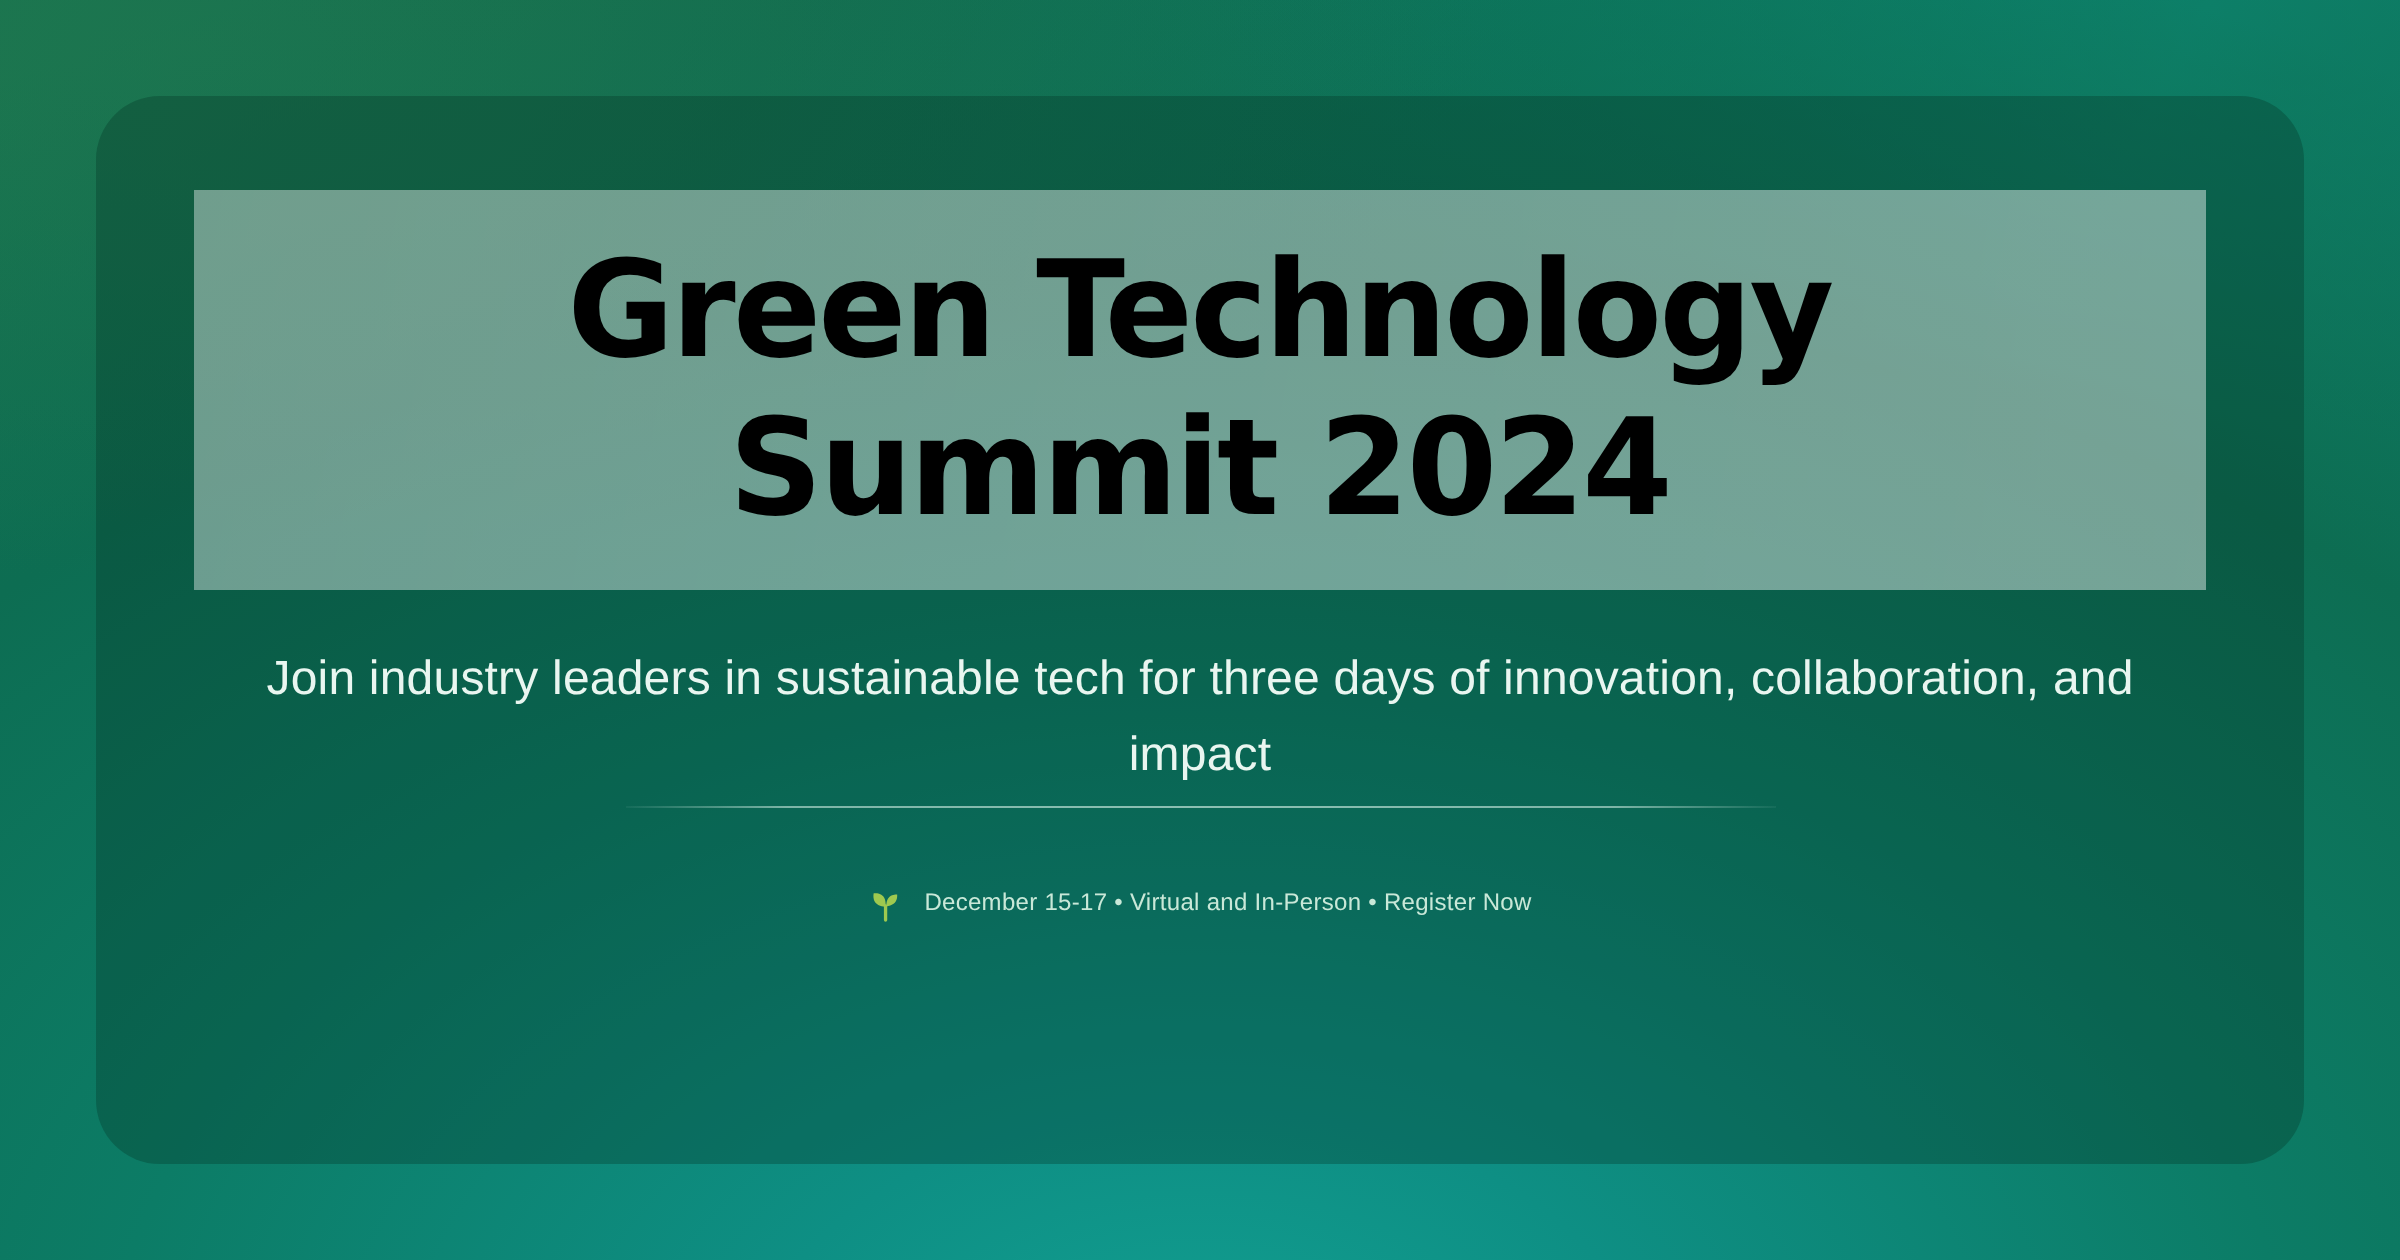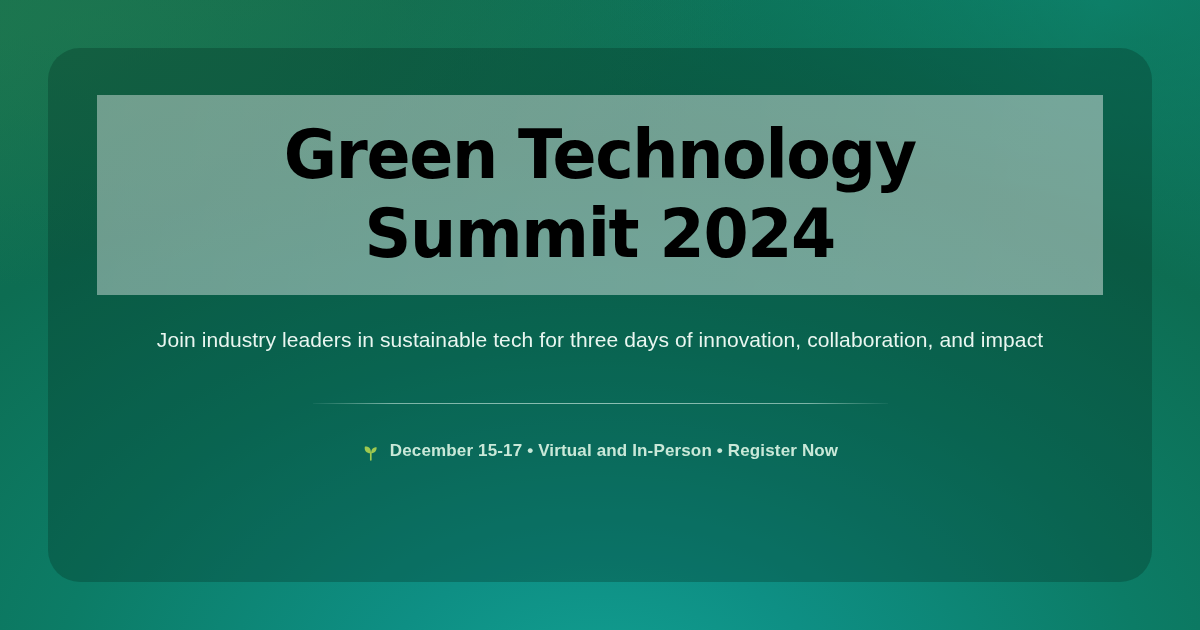--- a/index.html
+++ b/index.html
@@ -77,21 +77,21 @@
   
   .subtitle {
     position: absolute;
     left: 50px;
     top: 273px;              
     width: 1004px;
     text-align: center;
     color: #e9f6f0;
     font-family: "Liberation Sans", sans-serif;
     font-weight: 400;
-    font-size: 21px;
+    font-size: 24px;
     line-height: 38px;
     letter-spacing: 0.1px;
   }
 
   
   .divider {
     position: absolute;
     left: 265px;             
     top: 355px;              
     width: 575px;            
@@ -108,22 +108,22 @@
   .meta {
     position: absolute;
     left: 50px;
     top: 390px;              
     width: 1004px;
     display: flex;
     align-items: center;
     justify-content: center;
     gap: 9px;
     color: #c9e8d8;
-    font-size: 17px;
-    font-weight: 700;
+    font-size: 12px;
+    font-weight: 400;
     letter-spacing: 0.15px;
     line-height: 26px;
   }
   .seedling-icon {
     display: inline-flex;
     width: 19px;
     height: 19px;
     flex: 0 0 19px;
     align-items: center;
     justify-content: center;

